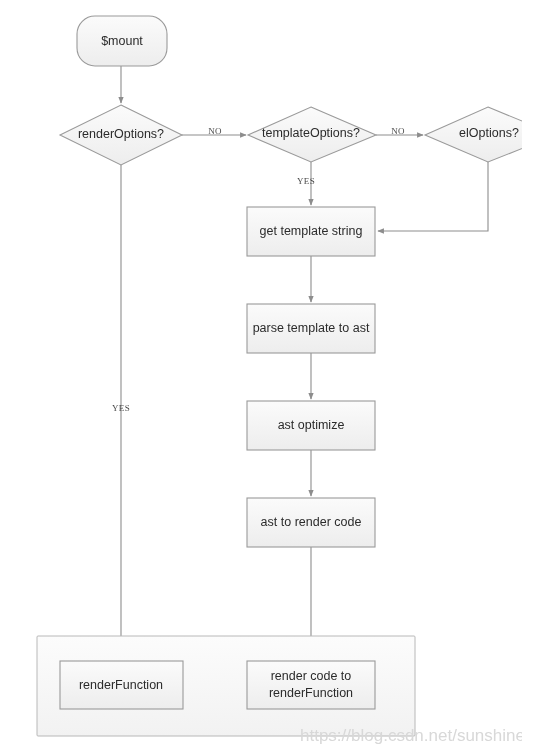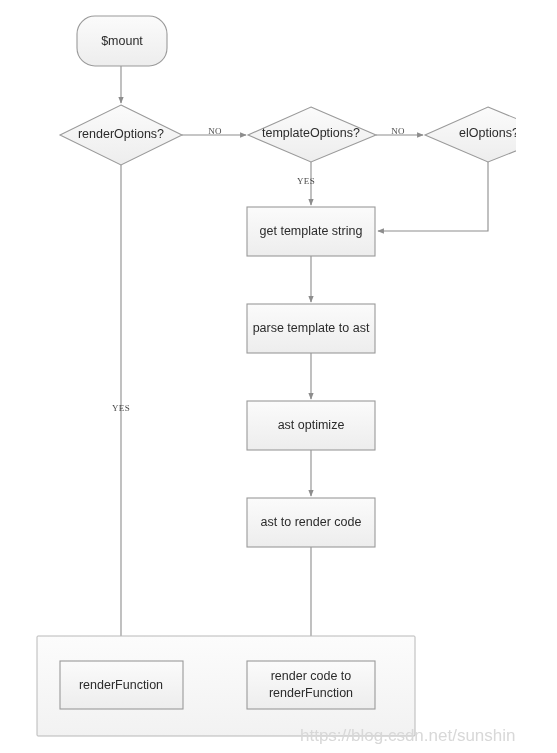--- a/index.html
+++ b/index.html
@@ -9,20 +9,21 @@
   }
   body {
     font-family: "Liberation Sans", sans-serif;
   }
   #canvas {
     position: relative;
     width: 516px;
     height: 753px;
     background: #ffffff;
     overflow: hidden;
+    padding-left: 6px;
   }
   svg.flow {
     position: absolute;
     top: 0;
     left: 0;
     width: 557px;
     height: 753px;
   }
   .node-label {
     font-family: "Liberation Sans", sans-serif;

